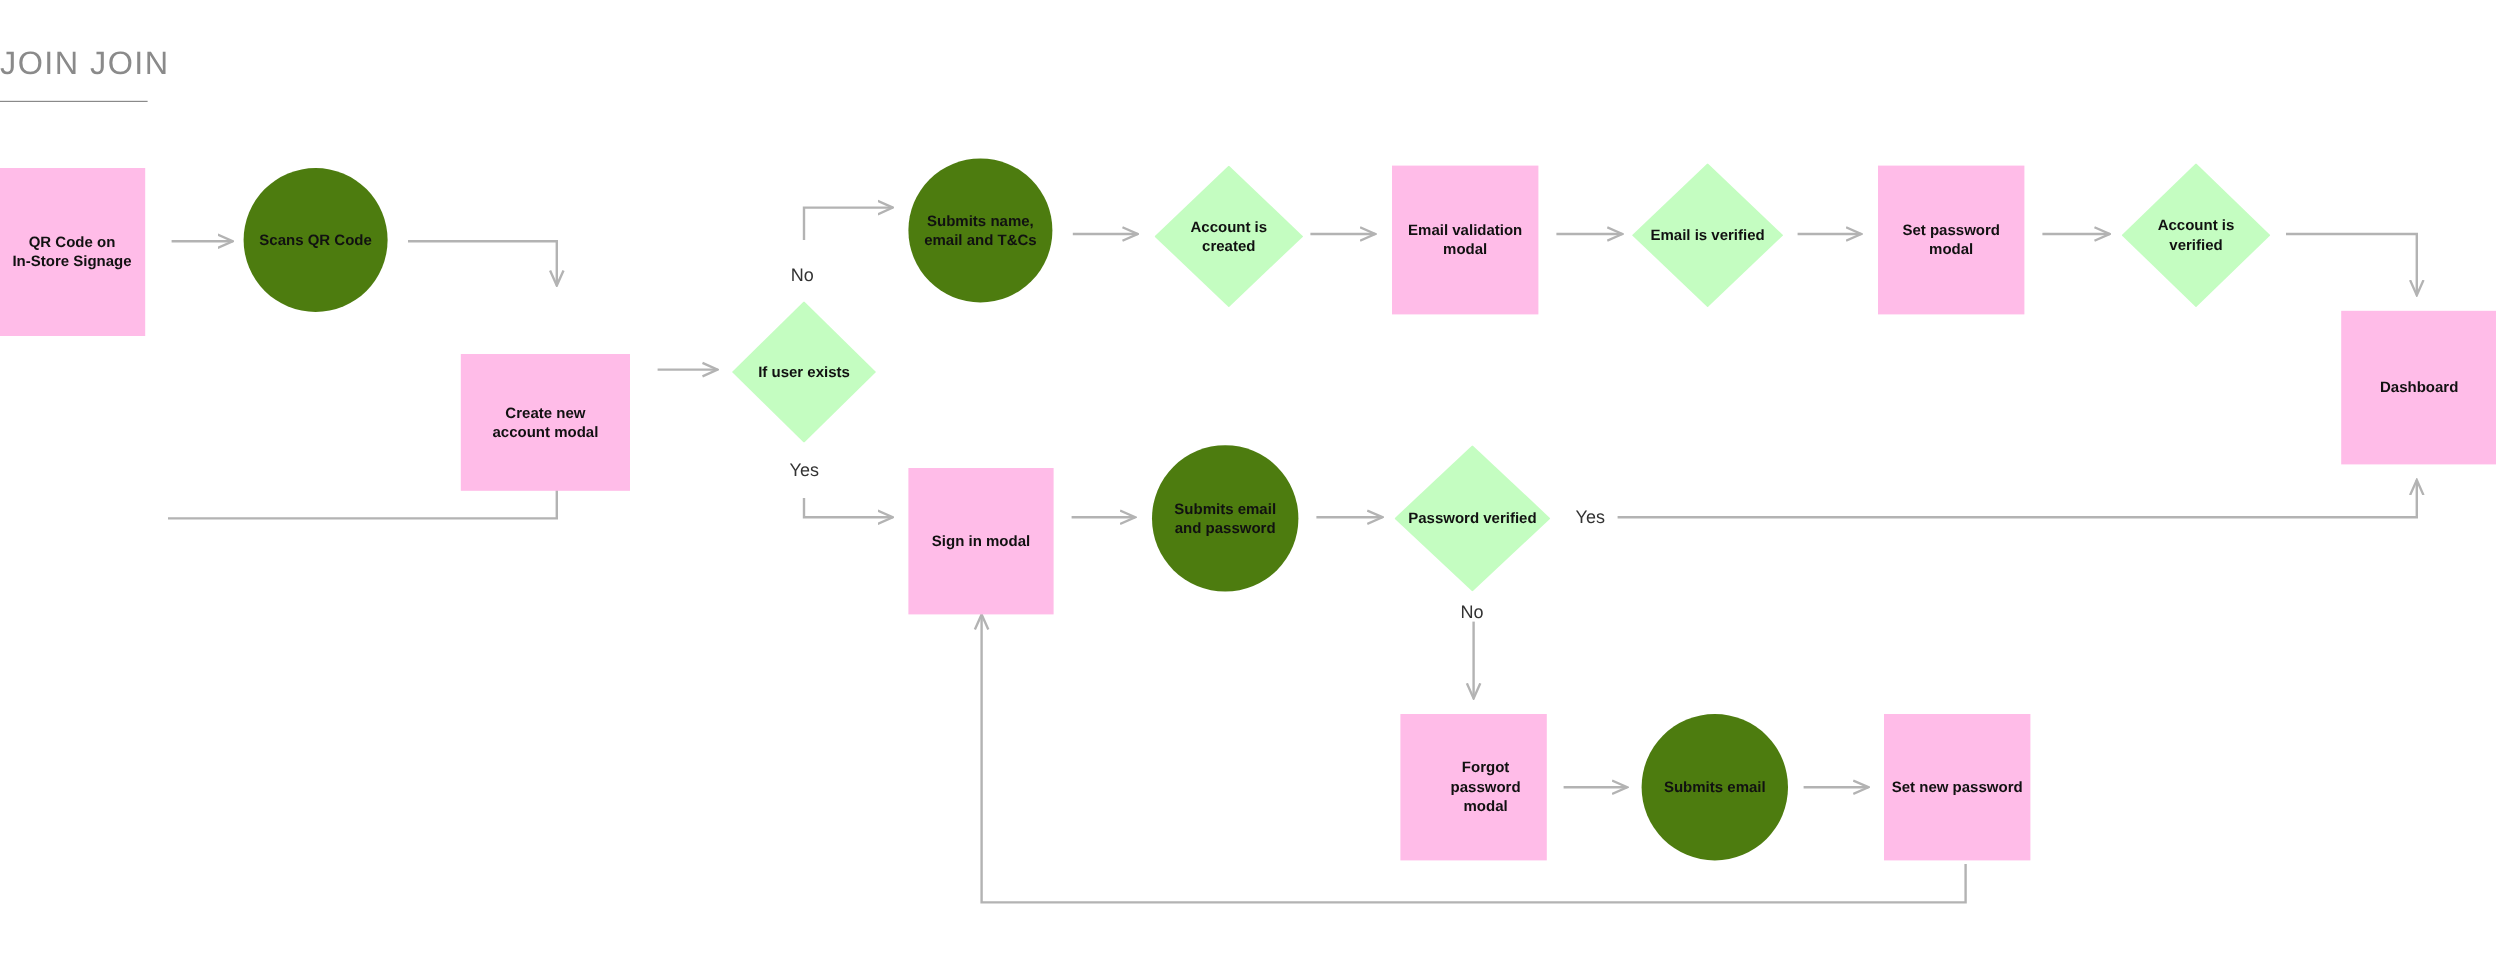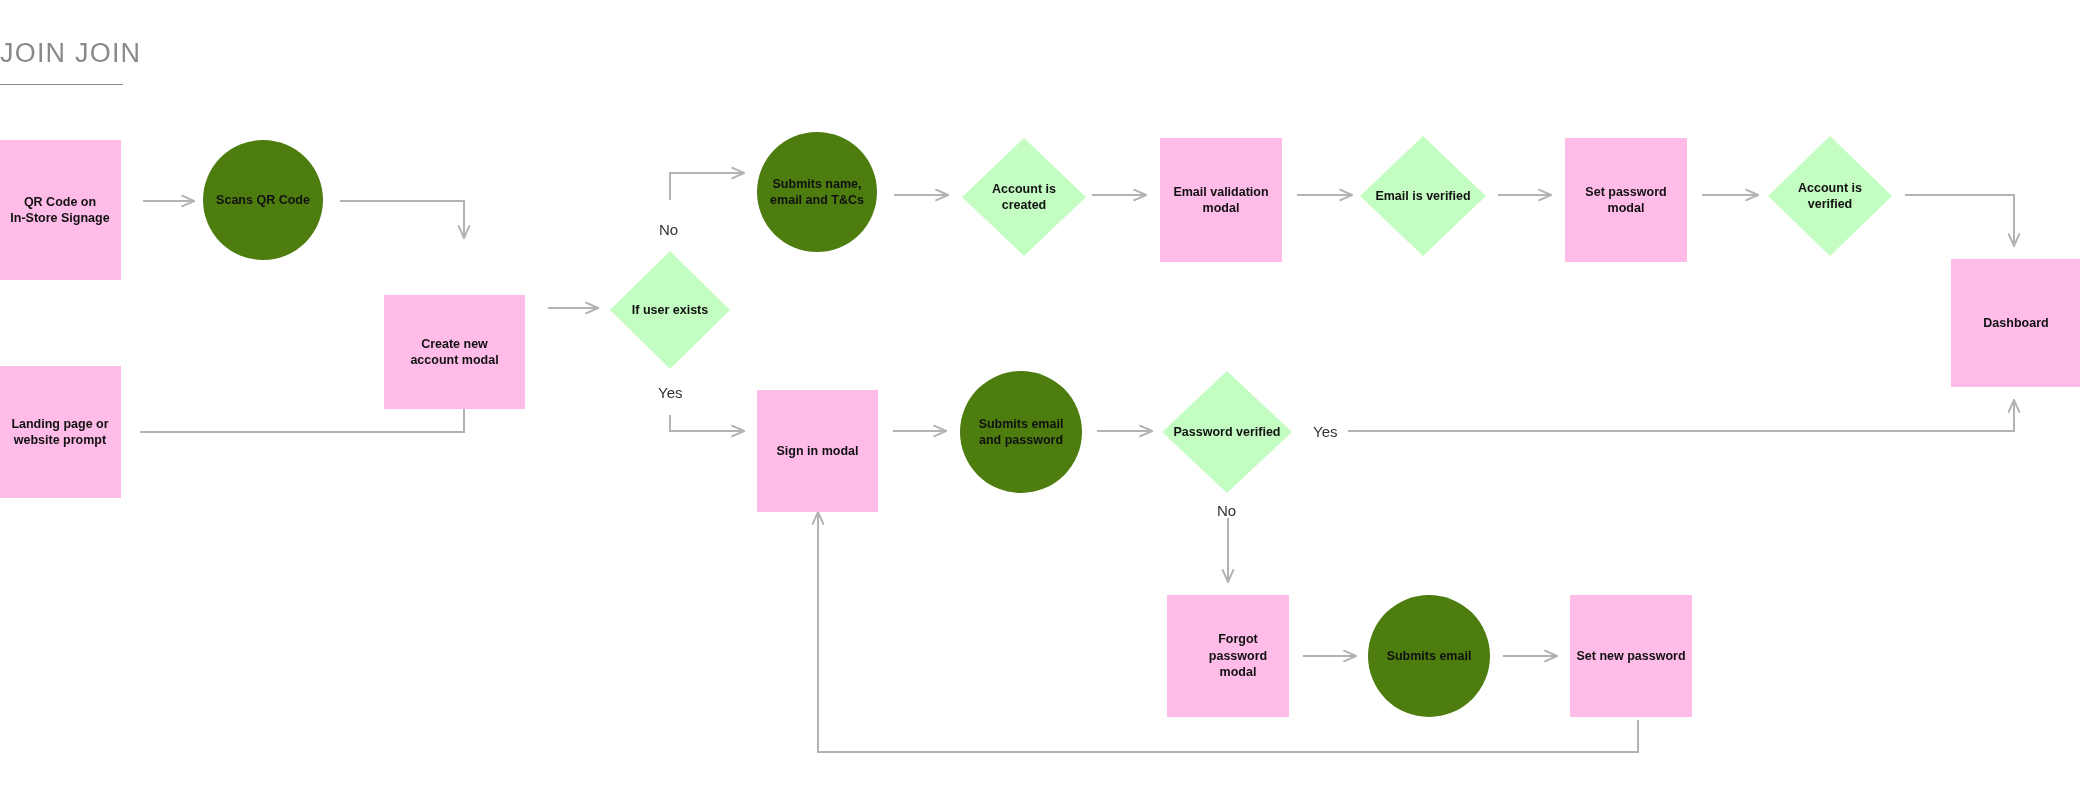--- a/index.html
+++ b/index.html
@@ -98,24 +98,20 @@
     <path class="ar" d="M 1638 720 L 1638 752 L 818 752 L 818 512" marker-end="url(#arrow)"></path>
   </svg>
 
   <div class="node circle" style="left:203px;top:140px;width:120px;height:120px;">
       <span class="lbl">Scans QR Code</span>
     </div>
   <div class="node rect" style="left:-1px;top:140px;width:122px;height:140px;">
       <span class="lbl">QR Code on
 In-Store Signage</span>
     </div>
-  <div class="node rect" style="left:-1px;top:366px;width:122px;height:132px;">
-      <span class="lbl">Landing page or
-website prompt</span>
-    </div>
   <div class="node rect" style="left:384px;top:251px;width:141px;height:114px;margin-top:44px;">
       <span class="lbl">Create new
 account modal</span>
     </div>
   <div class="node diamond" style="left:610px;top:251px;width:120px;height:118px;">
       <span class="lbl">If user exists</span>
     </div>
   <div class="node circle" style="left:757px;top:132px;width:120px;height:120px;">
       <span class="lbl">Submits name,
 email and T&amp;Cs</span>

